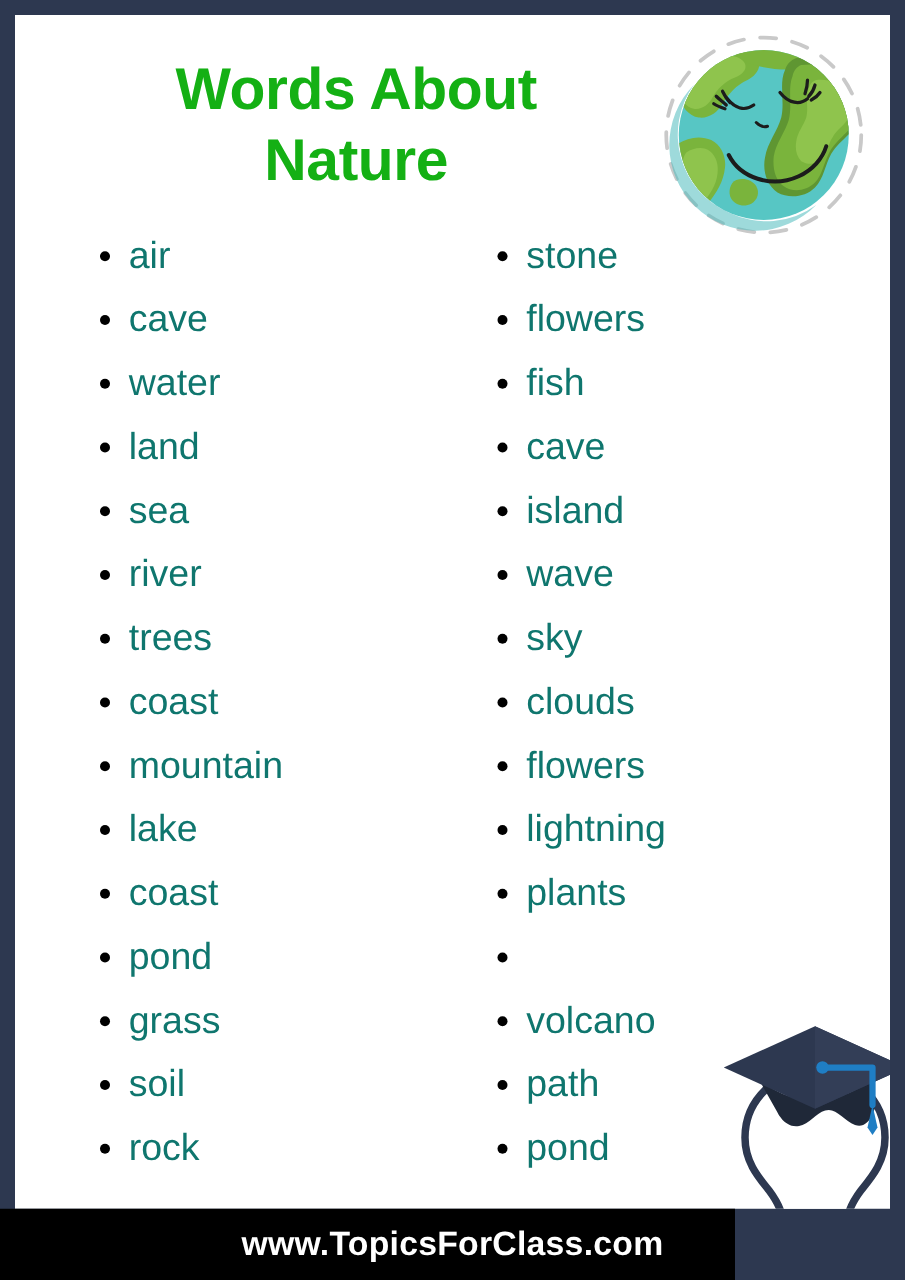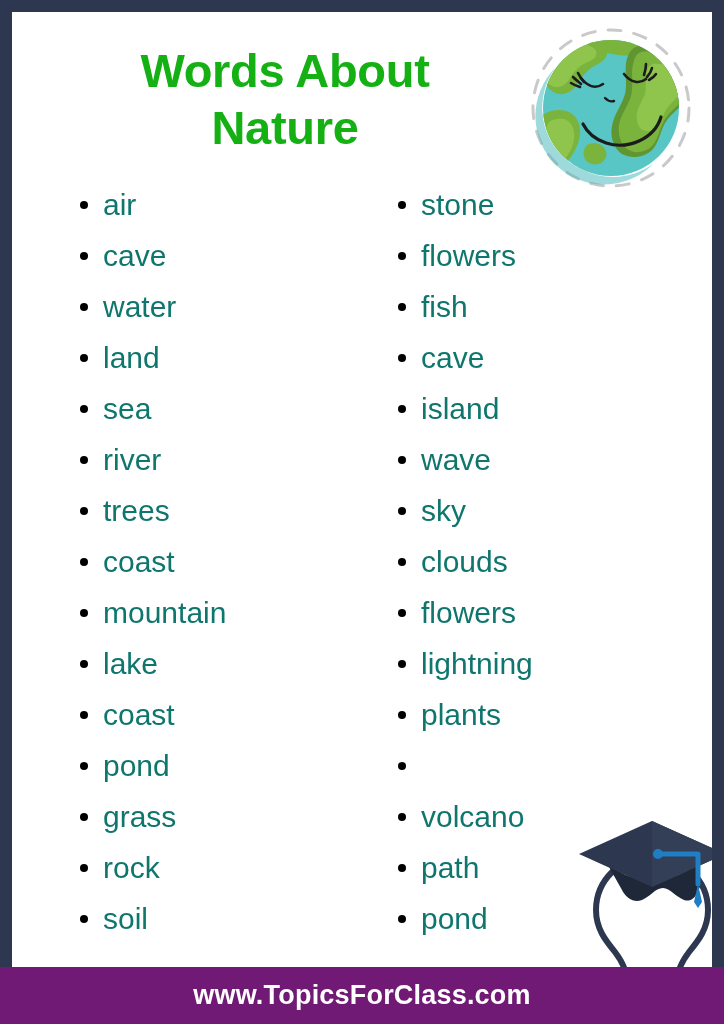--- a/index.html
+++ b/index.html
@@ -111,23 +111,23 @@
     height: 218px;
     pointer-events: none;
   }
   #bulb-wrap svg { display: block; }
 
   
   #footer {
     position: absolute;
     left: 0;
     bottom: 0;
-    width: 724px;
+    width: 588px;
     height: 57px;
-    background: #701a75;
+    background: #000000;
     z-index: 5;
   }
   #footer-url {
     position: absolute;
     left: 0;
     top: 0;
     width: 724px;
     height: 57px;
     line-height: 57px;
     text-align: center;
@@ -207,22 +207,22 @@
           <div class="word-item"><span class="bullet"></span><span>land</span></div>
           <div class="word-item"><span class="bullet"></span><span>sea</span></div>
           <div class="word-item"><span class="bullet"></span><span>river</span></div>
           <div class="word-item"><span class="bullet"></span><span>trees</span></div>
           <div class="word-item"><span class="bullet"></span><span>coast</span></div>
           <div class="word-item"><span class="bullet"></span><span>mountain</span></div>
           <div class="word-item"><span class="bullet"></span><span>lake</span></div>
           <div class="word-item"><span class="bullet"></span><span>coast</span></div>
           <div class="word-item"><span class="bullet"></span><span>pond</span></div>
           <div class="word-item"><span class="bullet"></span><span>grass</span></div>
+          <div class="word-item"><span class="bullet"></span><span>soil</span></div>
           <div class="word-item"><span class="bullet"></span><span>rock</span></div>
-          <div class="word-item"><span class="bullet"></span><span>soil</span></div>
         </div>
       <div class="word-col" id="col-right">
           <div class="word-item"><span class="bullet"></span><span>stone</span></div>
           <div class="word-item"><span class="bullet"></span><span>flowers</span></div>
           <div class="word-item"><span class="bullet"></span><span>fish</span></div>
           <div class="word-item"><span class="bullet"></span><span>cave</span></div>
           <div class="word-item"><span class="bullet"></span><span>island</span></div>
           <div class="word-item"><span class="bullet"></span><span>wave</span></div>
           <div class="word-item"><span class="bullet"></span><span>sky</span></div>
           <div class="word-item"><span class="bullet"></span><span>clouds</span></div>

